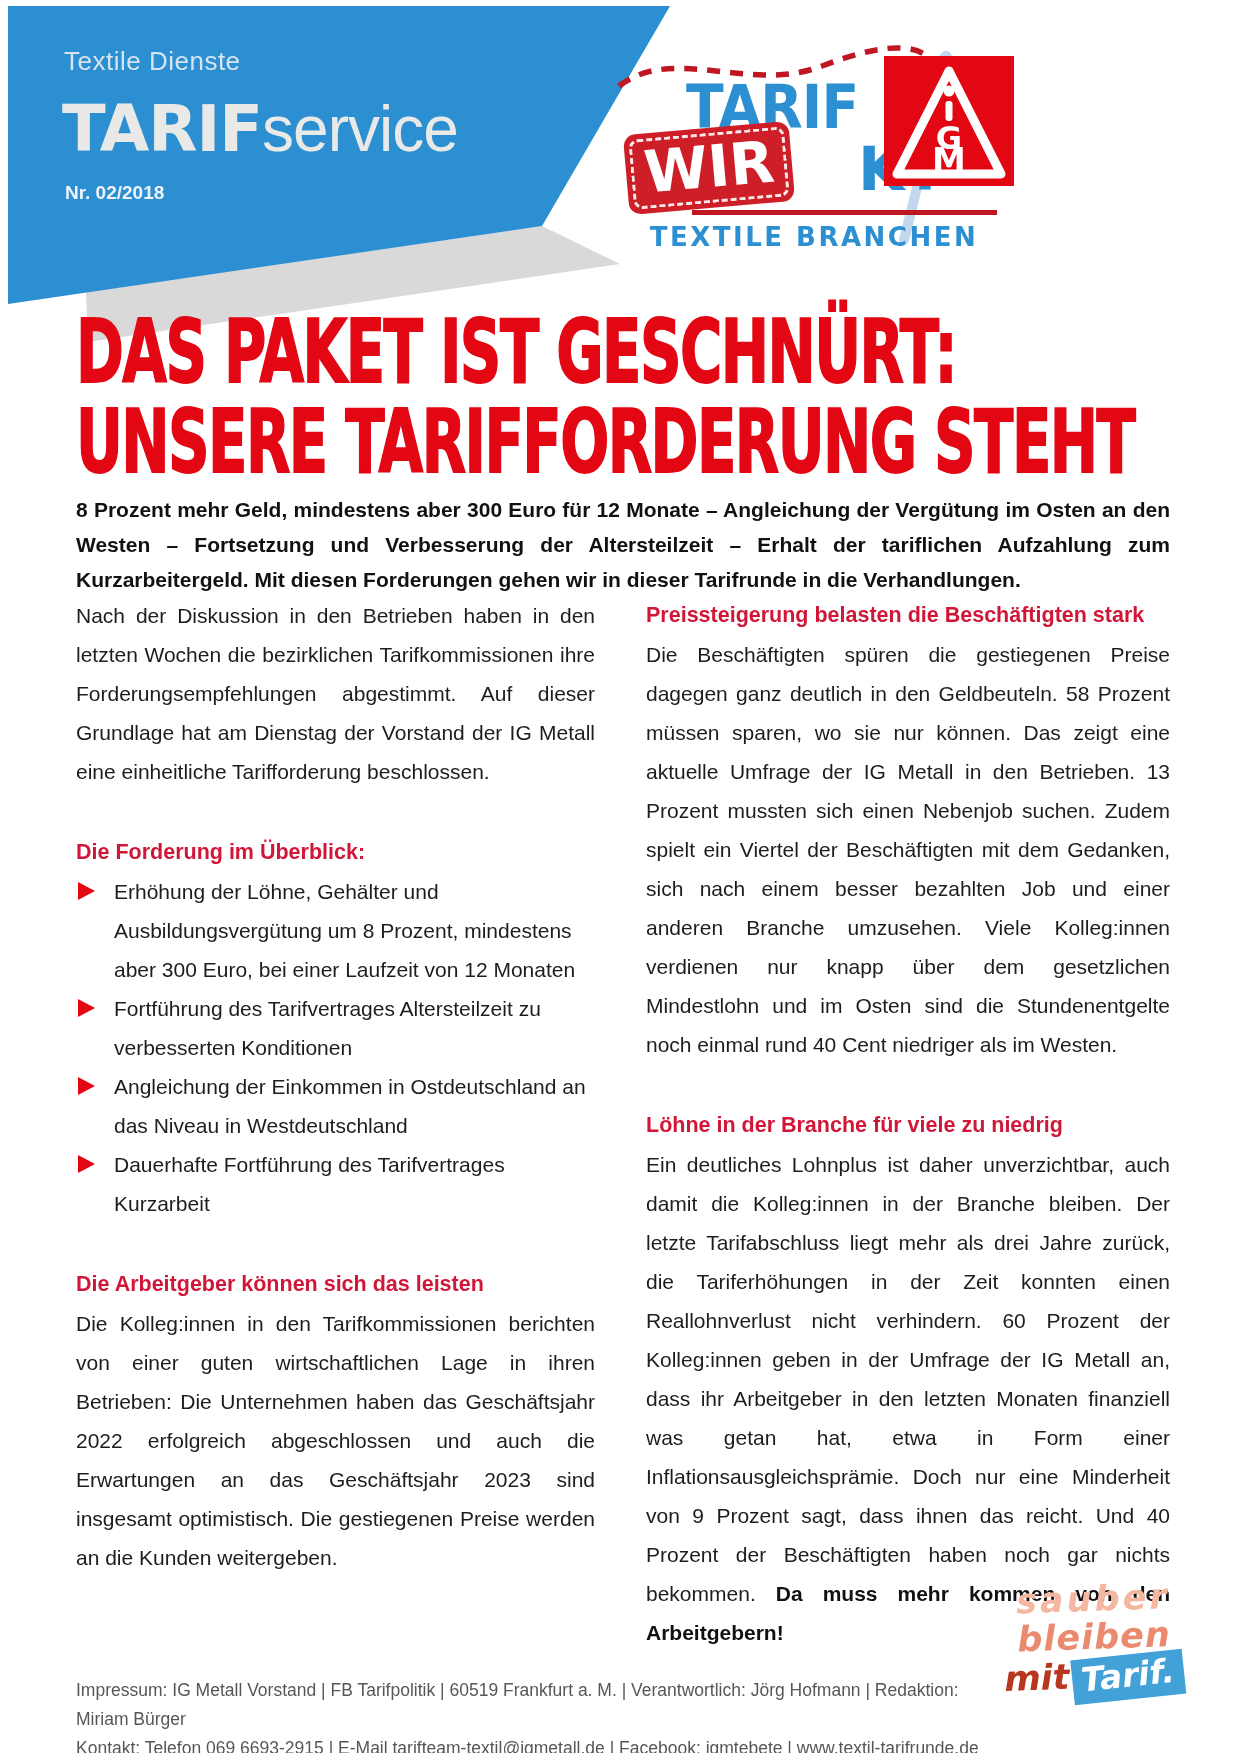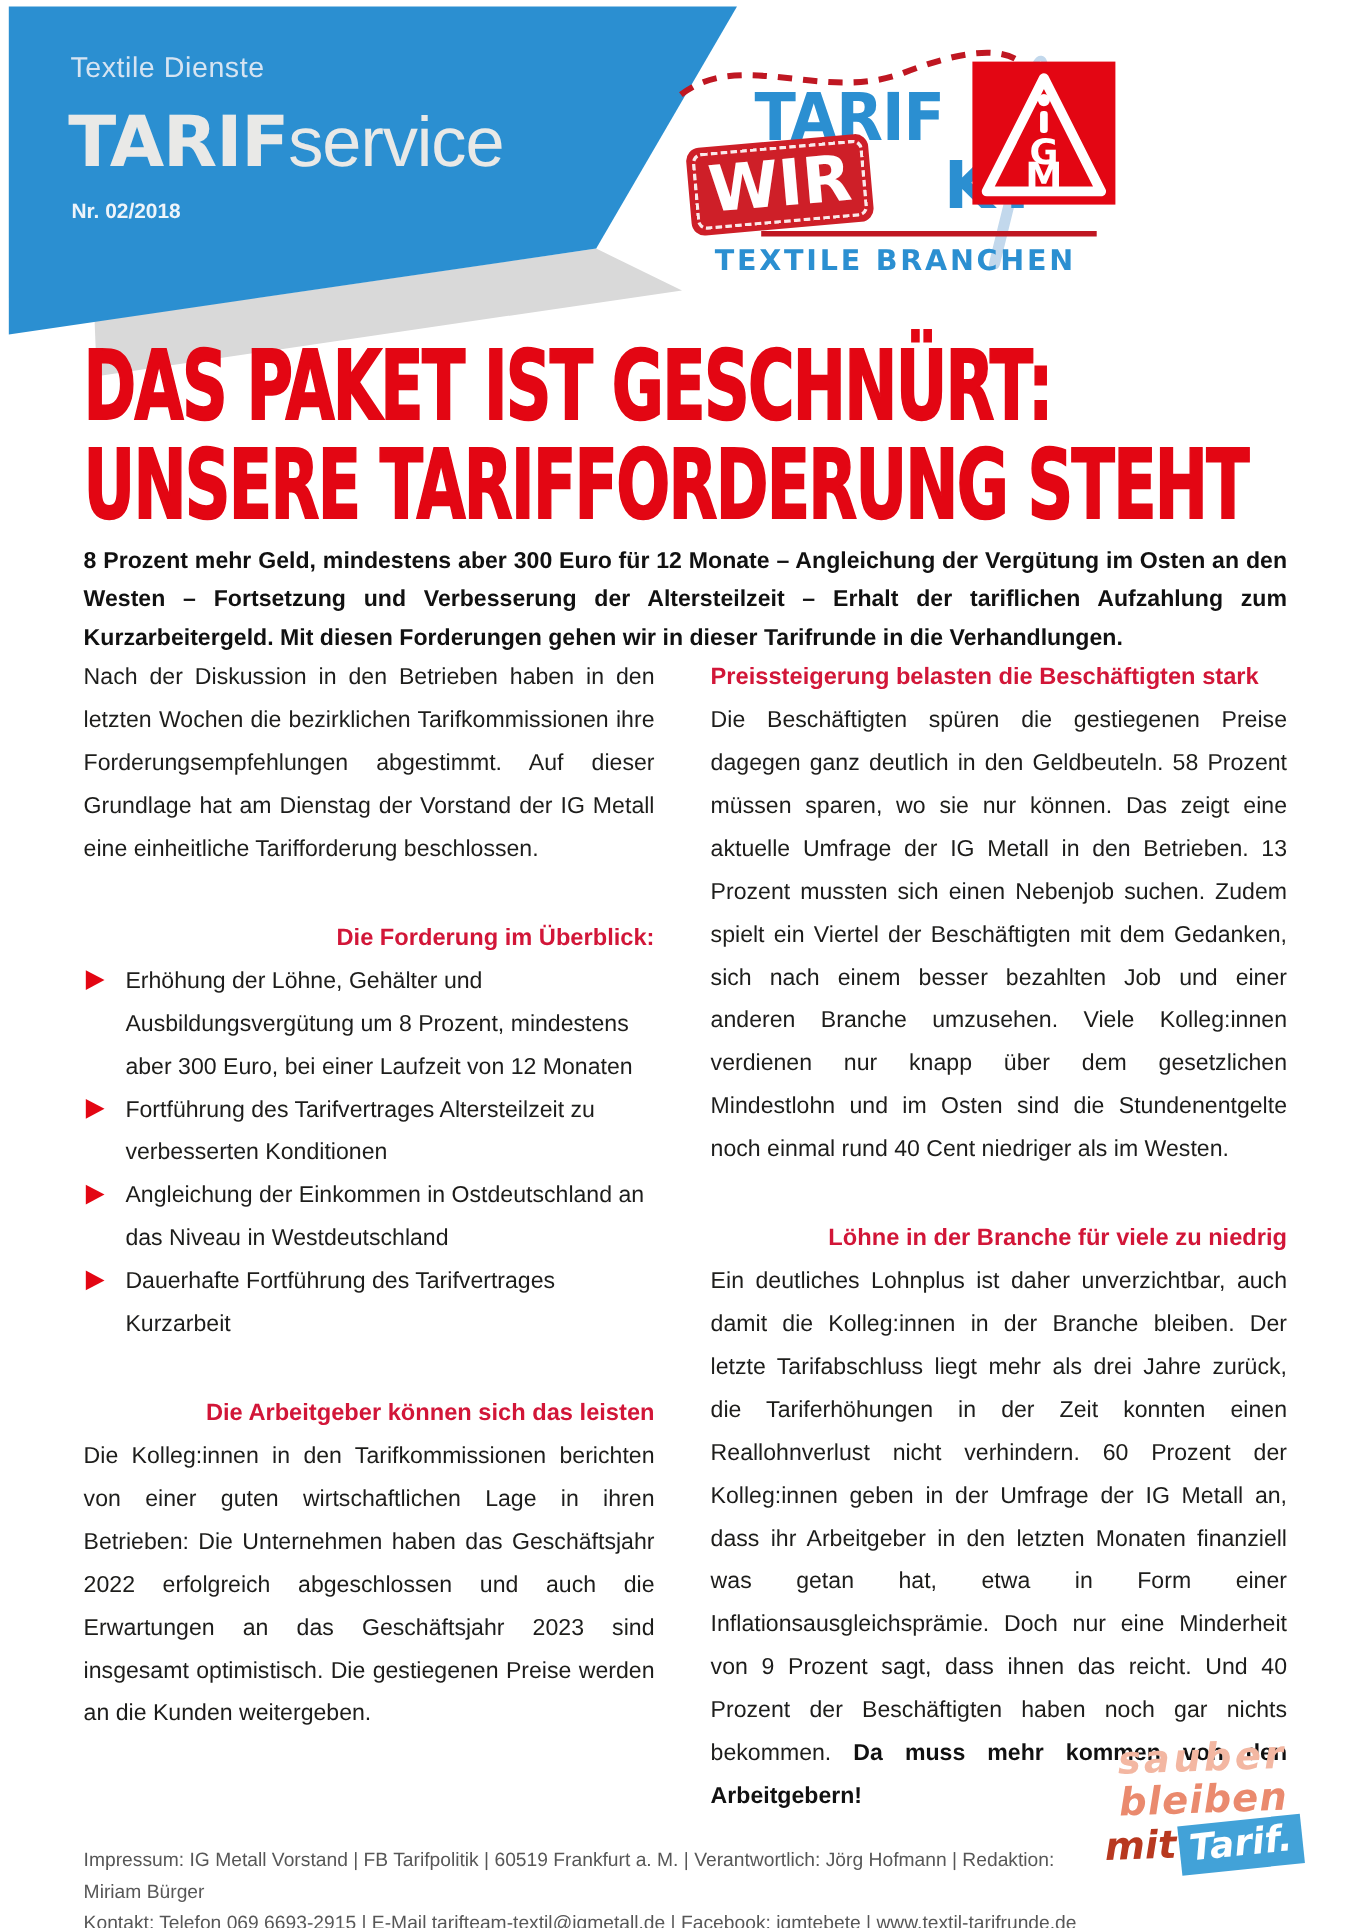--- a/index.html
+++ b/index.html
@@ -36,21 +36,21 @@
   
   .intro{position:absolute;left:76px;top:492px;width:1094px;margin:0;font-size:21px;font-weight:700;
          line-height:35px;text-align:justify;color:#111;}
   
   .col{position:absolute;top:596px;font-size:21px;line-height:39px;text-align:justify;}
   .col-left{left:76px;width:519px;}
   .col-right{left:646px;width:524px;}
   .col p{margin:0;}
   .col h3{font-size:21.5px;line-height:39px;font-weight:700;color:var(--subhead_red,#d21638);
           margin:0;text-align:left;}
-  .col h3.gap{margin-top:42px;text-align:right;}
+  .col h3.gap{margin-top:42px;}
   .col ul{list-style:none;margin:0;padding:0;}
   .col li{position:relative;padding-left:38px;text-align:left;}
   .tri{position:absolute;left:2px;top:10px;width:0;height:0;
        border-left:17px solid var(--brand_red,#e30613);border-top:9px solid transparent;border-bottom:9px solid transparent;}
   .col strong{font-weight:700;color:#111;}
   
   .footer{position:absolute;left:76px;top:1676px;width:920px;font-size:17.5px;line-height:29px;
           color:var(--footer_gray,#575757);}
   
   .sauber{position:absolute;left:1003px;top:1580px;width:168px;text-align:right;

